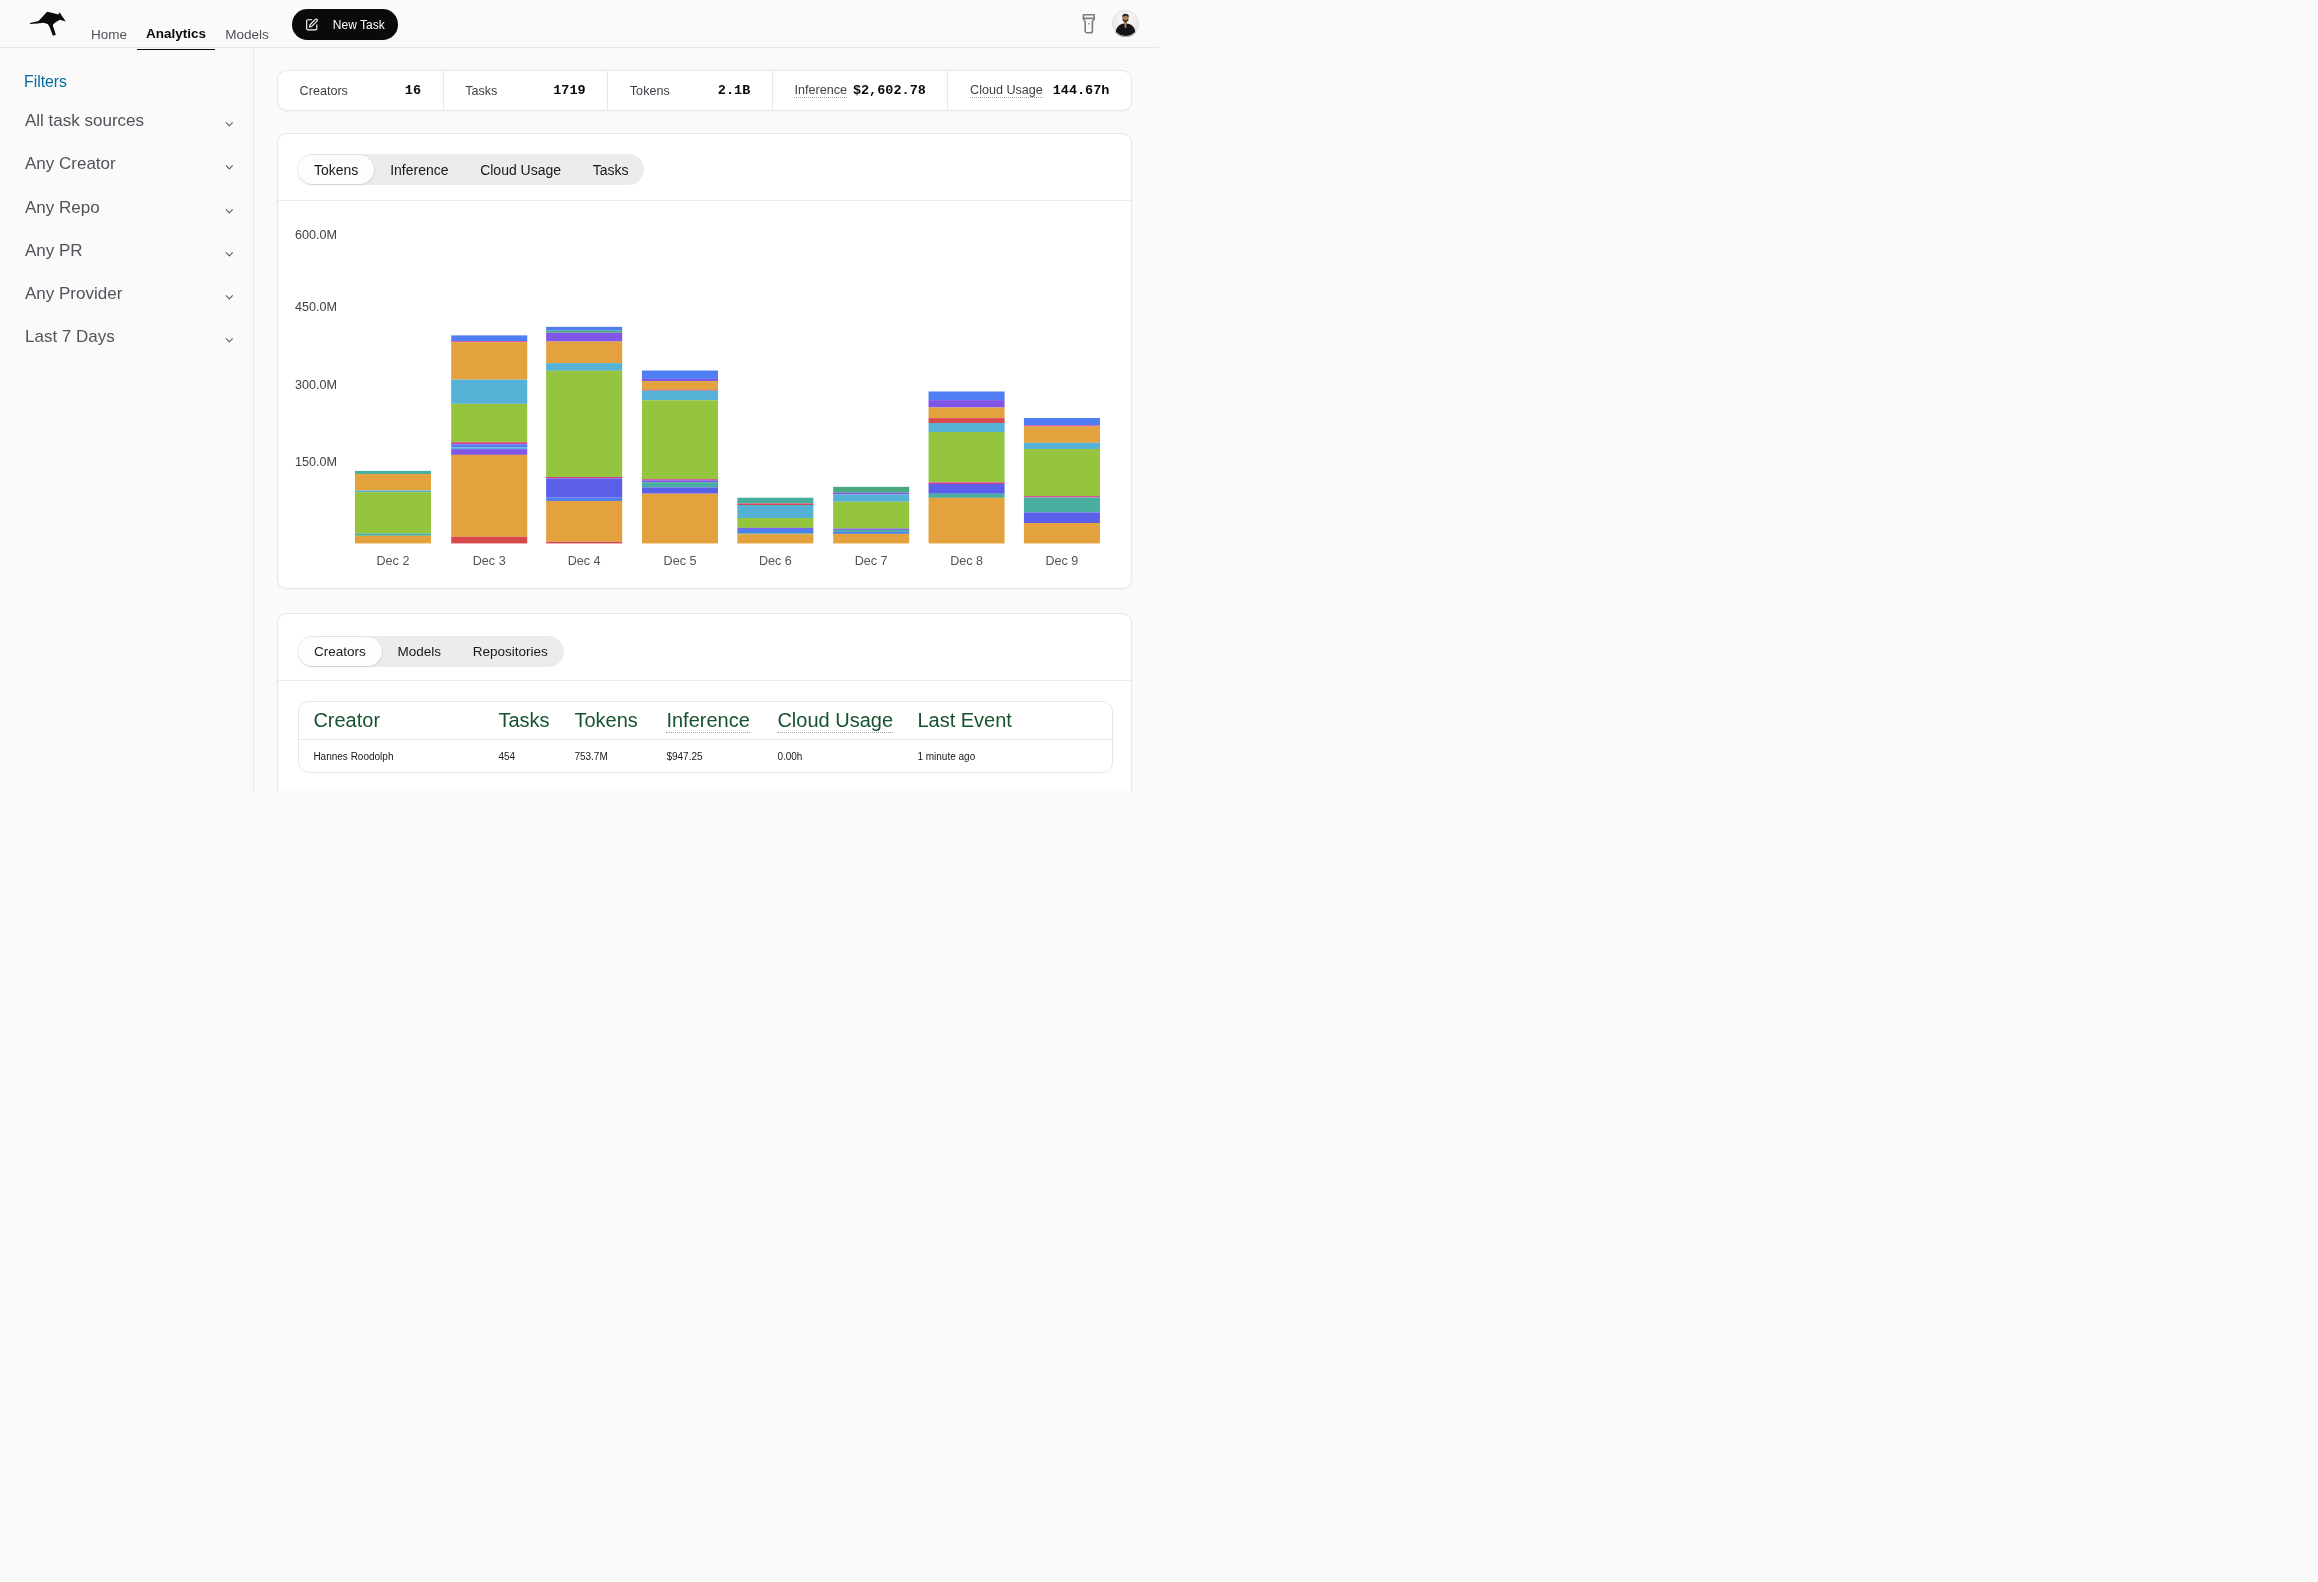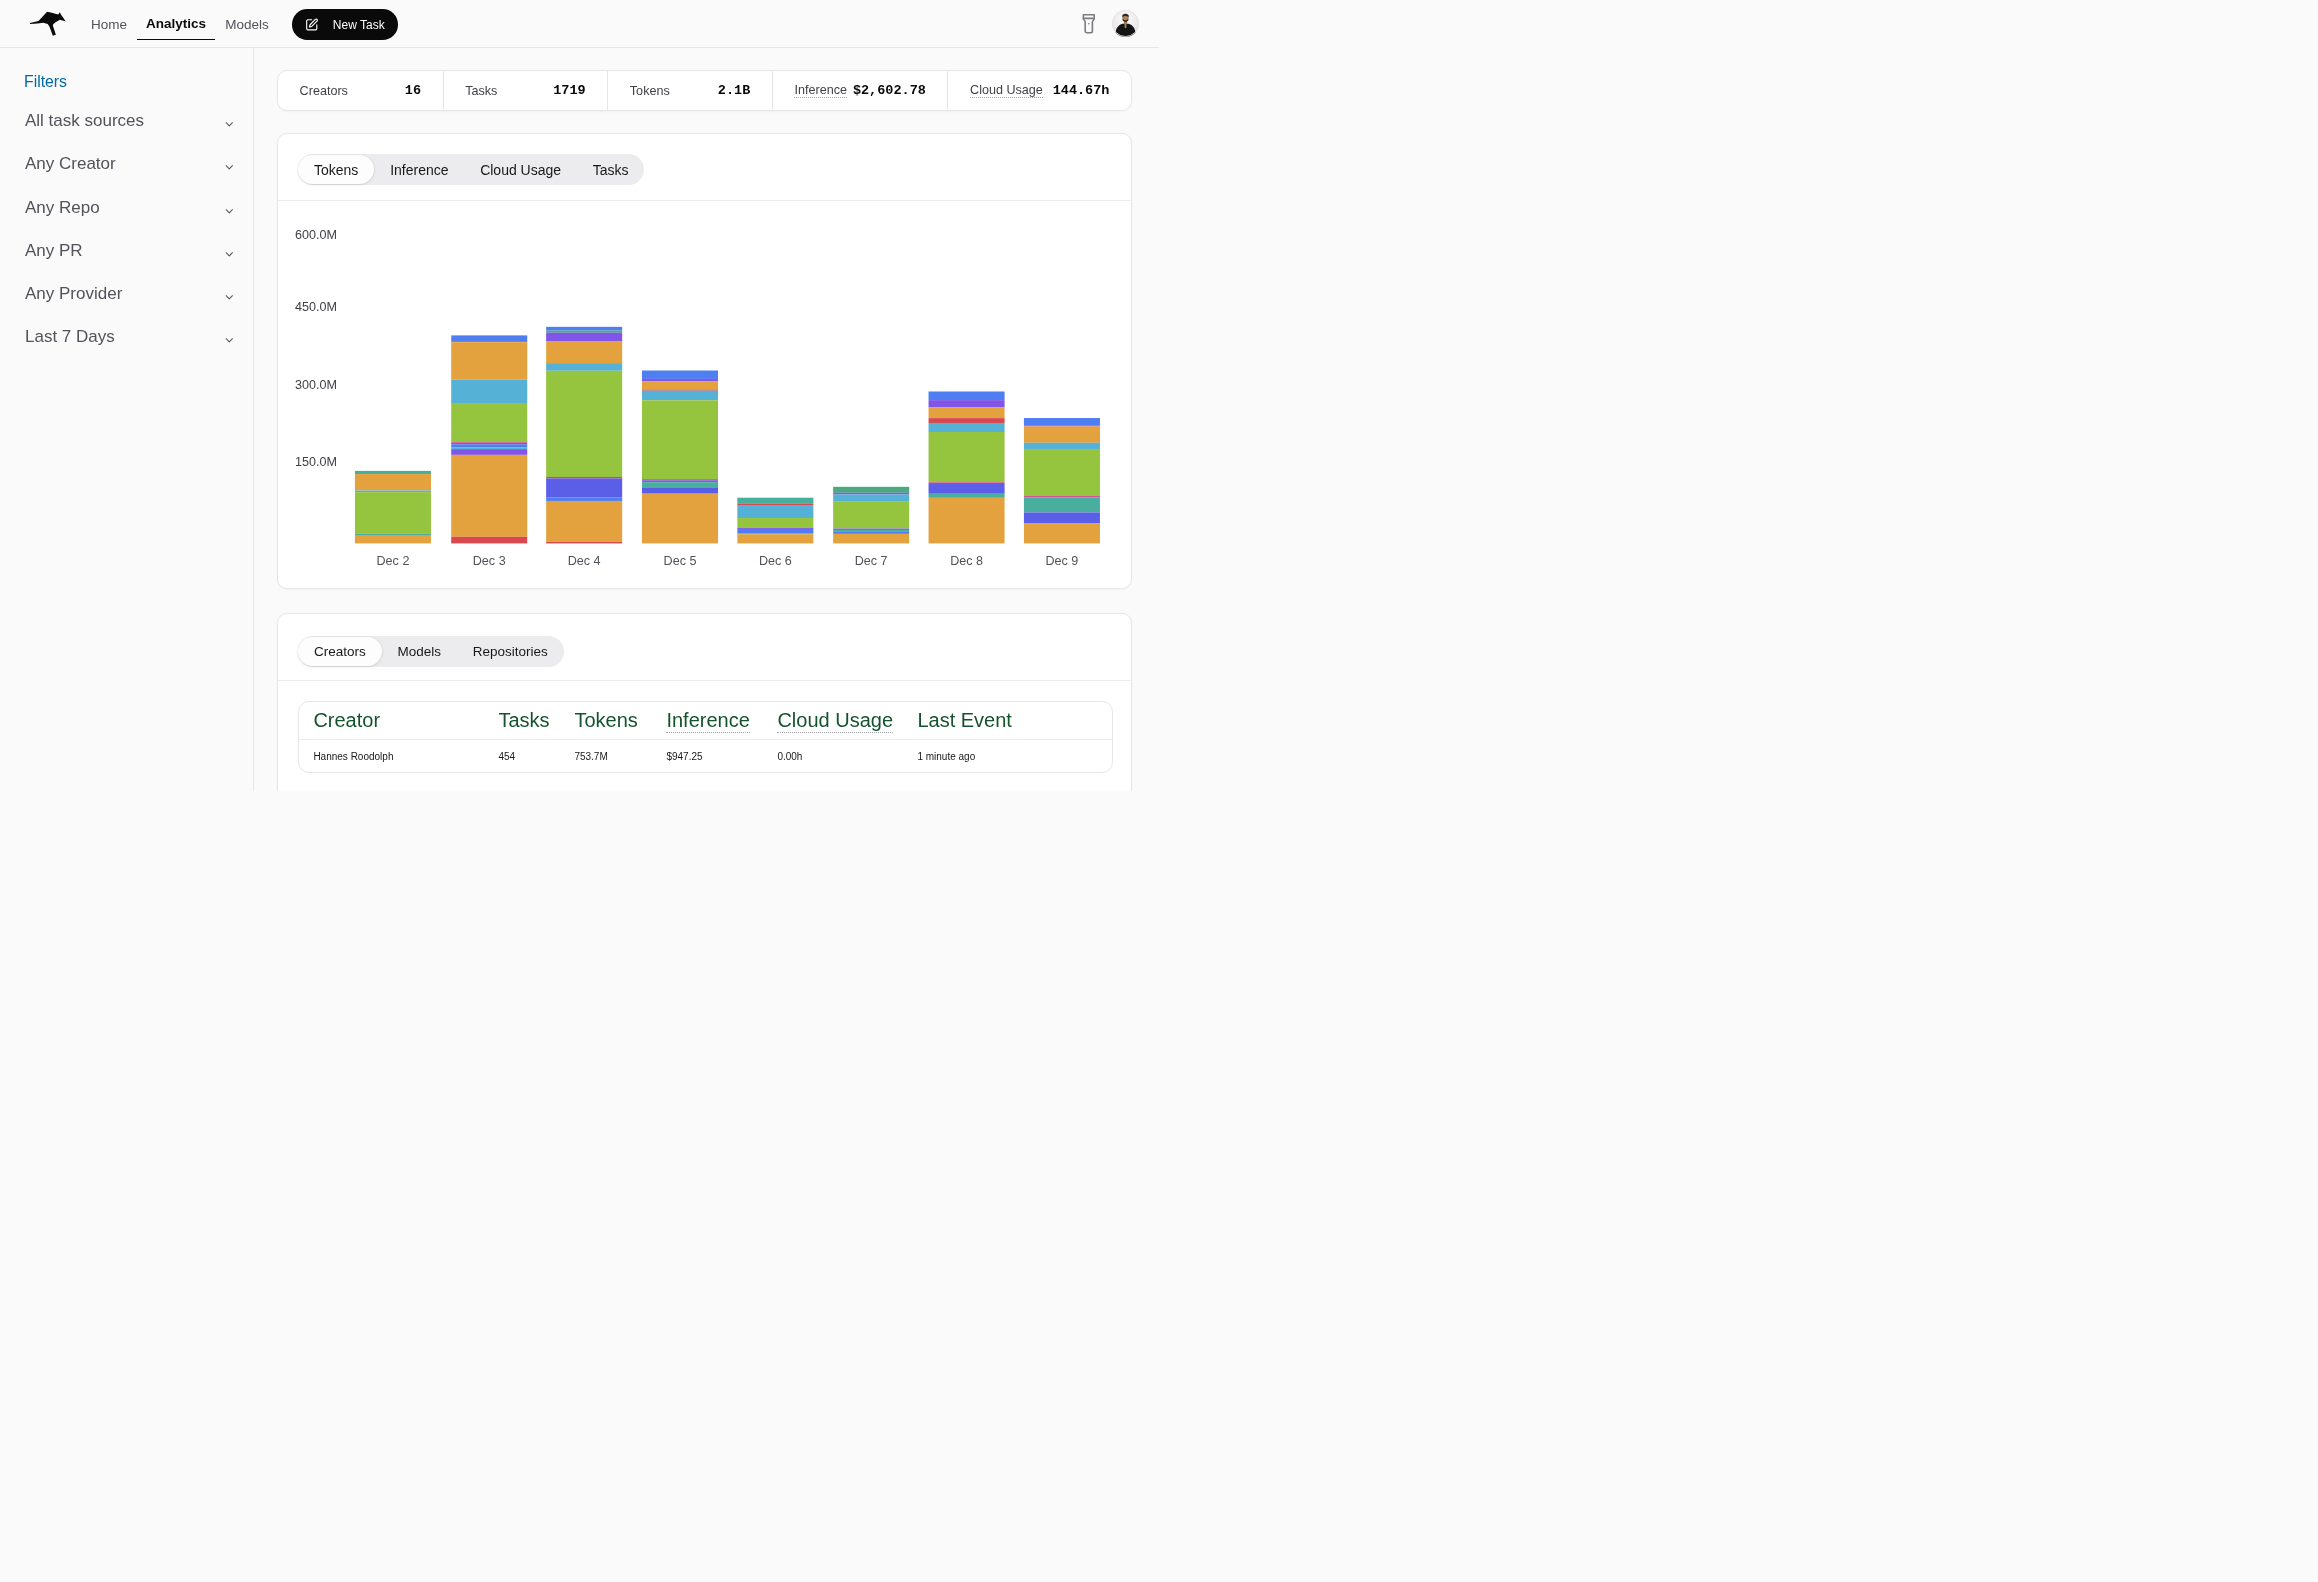--- a/index.html
+++ b/index.html
@@ -1,20 +1,20 @@
 <!DOCTYPE html>
 <html style="font-size:14.4px"><head>
 <meta charset="utf-8">
 <style>
 *{margin:0;padding:0;box-sizing:border-box}
 html,body{width:1159px;height:791px;background:#fafafa;font-family:"Liberation Sans",sans-serif;overflow:hidden;position:relative;color:#18181b}
 .abs{position:absolute}
 
 .nav{position:absolute;left:0;top:0;width:1159px;height:48px;background:#fafafa;border-bottom:0.9px solid #e7e7ea;z-index:5}
-.navlink{position:absolute;top:8px;height:32px;display:flex;align-items:center;justify-content:center;font-size:13.5px;color:#52525b}
+.navlink{position:absolute;top:18px;height:32px;display:flex;align-items:center;justify-content:center;font-size:13.5px;color:#52525b}
 .navlink.active{color:#0a0a0a;font-weight:600;border-bottom:1.8px solid #0a0a0a}
 .newtask{position:absolute;left:292px;top:9px;width:106px;height:31px;background:#0a0a0a;border-radius:15.3px;color:#fff;display:flex;align-items:center;justify-content:center;gap:14px;font-size:12px}
 
 .sidebar{position:absolute;left:0;top:48px;width:254px;height:743px;border-right:0.9px solid #e7e7ea;background:#fafafa}
 .ftitle{position:absolute;left:24px;top:25px;font-size:15.8px;font-weight:400;color:#0369a1}
 .frow{position:absolute;left:25px;width:211px;height:21.6px;display:flex;align-items:flex-end;justify-content:space-between;font-size:17px;color:#52525b}
 
 .card{position:absolute;background:#fff;border:0.9px solid #e7e7ea;border-radius:10px;box-shadow:0 0.9px 1.8px rgba(0,0,0,.04)}
 
 .stats{left:277px;top:70px;width:855px;height:41px;display:flex}

